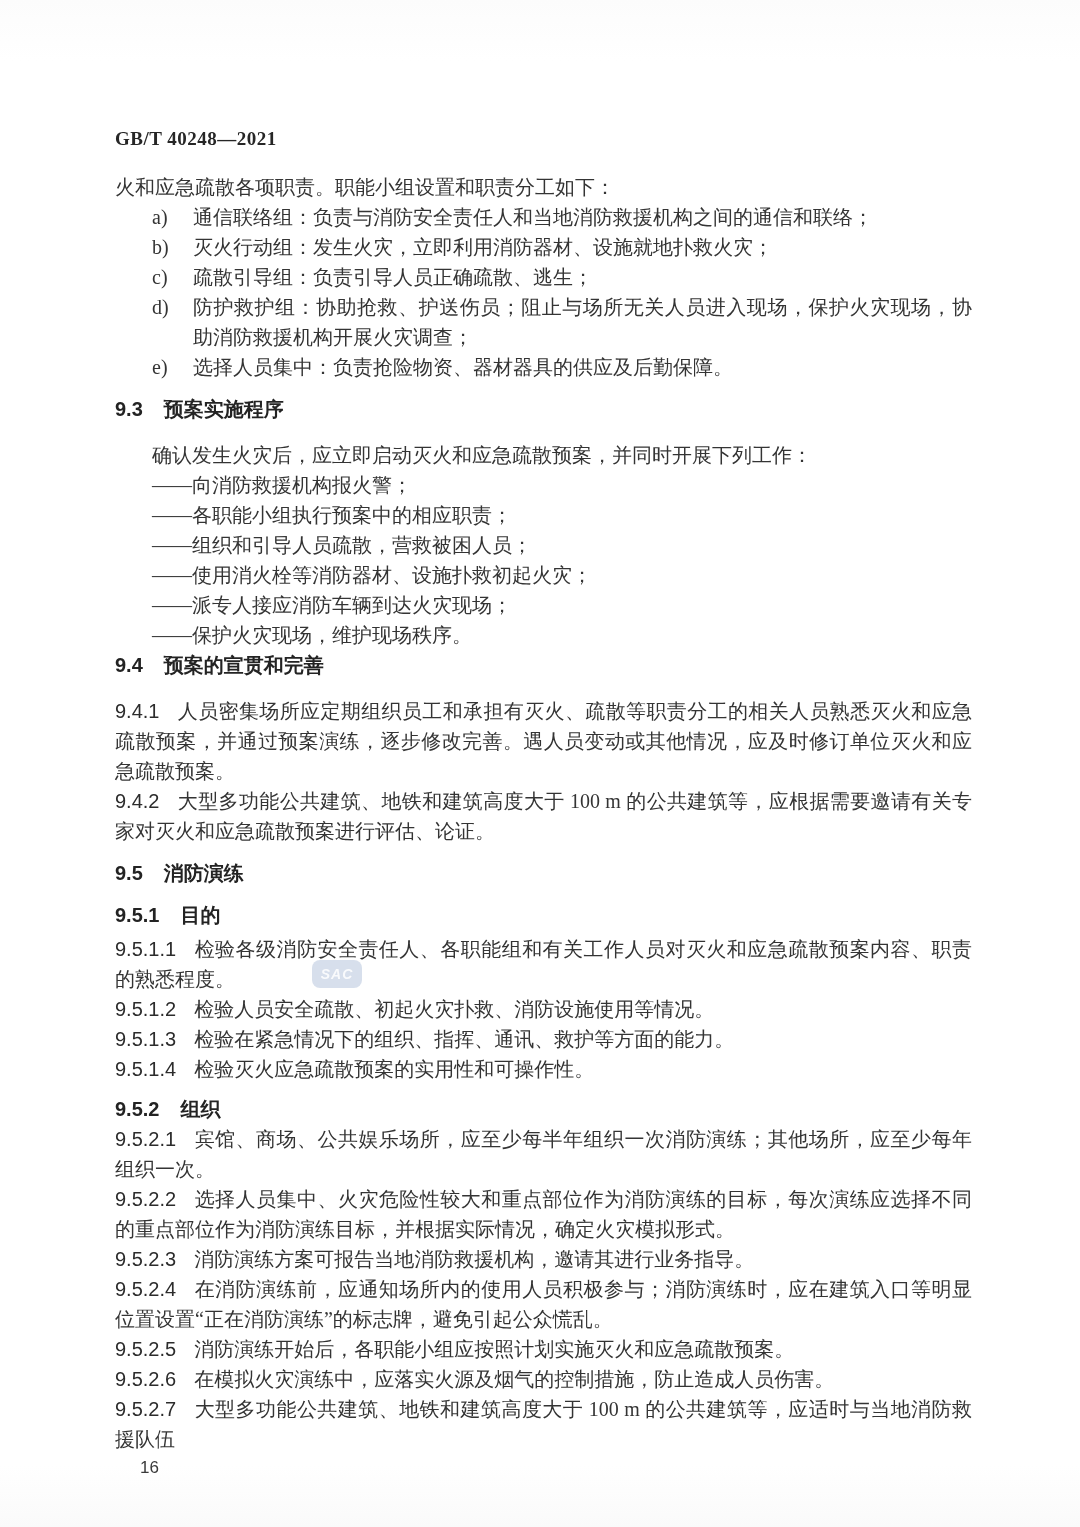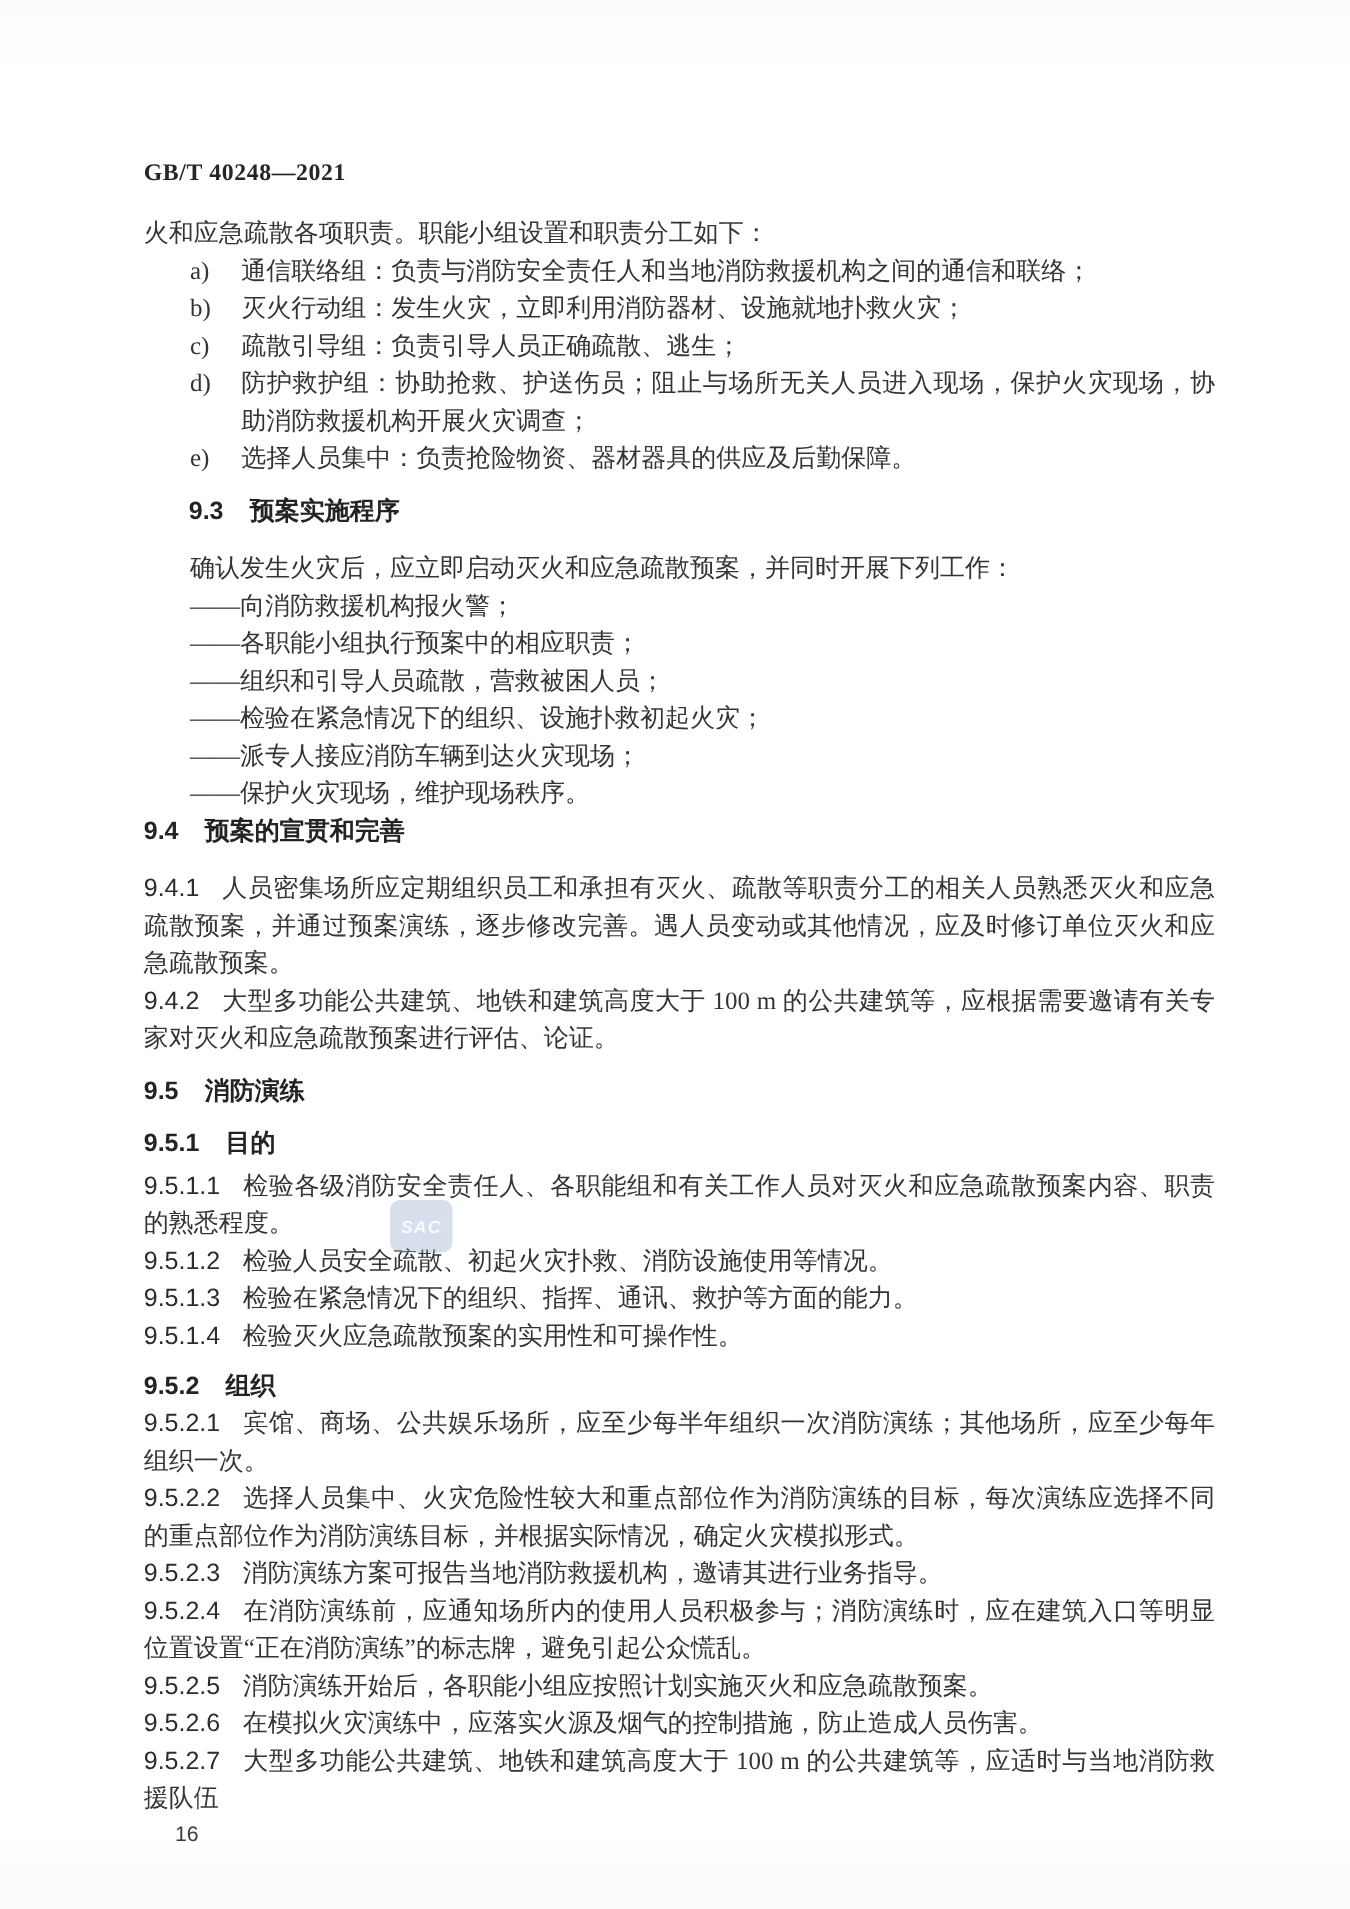--- a/index.html
+++ b/index.html
@@ -30,21 +30,21 @@
   .dash { margin-left:37px; }
   .lead { text-indent:1.85em; }
   .heading {
     font-family:"Liberation Sans","DejaVu Sans",sans-serif;
     font-weight:700;
     font-size:20px;
     line-height:30px;
     color:#232323;
   }
   .heading .hnum { display:inline-block; margin-right:21px; }
-  .h93 { margin-top:12px; margin-bottom:16px;margin-left:36px; }
+  .h93 { margin-top:12px; margin-bottom:16px; }
   .h94 { margin-bottom:16px; }
   .h95 { margin-top:12px; margin-bottom:12px; }
   .h951 { margin-bottom:4px; }
   .h952 { margin-top:10px; }
   .clause { text-align:justify; }
   .clause .cnum {
     font-family:"Liberation Sans","DejaVu Sans",sans-serif;
     font-weight:500;
     margin-right:18px;
     white-space:nowrap;
@@ -56,21 +56,21 @@
     font-family:"Liberation Sans","DejaVu Sans",sans-serif;
     font-size:17px;
     line-height:24px;
     color:#3a3a3a;
   }
   .watermark {
     position:absolute;
     left:312px;
     top:960px;
     width:50px;
-    height:42px;
+    height:28px;
     border-radius:8px;
     background:rgba(150,172,205,0.38);
     color:rgba(255,255,255,0.85);
     display:flex;
     align-items:center;
     justify-content:center;
     font-family:"Liberation Sans","DejaVu Sans",sans-serif;
     font-weight:700;
     font-style:italic;
     font-size:14px;
@@ -112,21 +112,21 @@
     </div>
 
     <div class="line heading h93">
       <span class="hnum">9.3</span><span>预案实施程序</span>
     </div>
 
     <div class="line lead">确认发生火灾后，应立即启动灭火和应急疏散预案，并同时开展下列工作：</div>
     <div class="line dash">——向消防救援机构报火警；</div>
     <div class="line dash">——各职能小组执行预案中的相应职责；</div>
     <div class="line dash">——组织和引导人员疏散，营救被困人员；</div>
-    <div class="line dash">——检验在紧急情况下的组织、设施扑救初起火灾；</div>
+    <div class="line dash">——使用消火栓等消防器材、设施扑救初起火灾；</div>
     <div class="line dash">——派专人接应消防车辆到达火灾现场；</div>
     <div class="line dash">——保护火灾现场，维护现场秩序。</div>
 
     <div class="line heading h94">
       <span class="hnum">9.4</span><span>预案的宣贯和完善</span>
     </div>
 
     <div class="line clause">
       <span class="cnum">9.4.1</span><span>人员密集场所应定期组织员工和承担有灭火、疏散等职责分工的相关人员熟悉灭火和应急疏散预案，并通过预案演练，逐步修改完善。遇人员变动或其他情况，应及时修订单位灭火和应急疏散预案。</span>
     </div>

